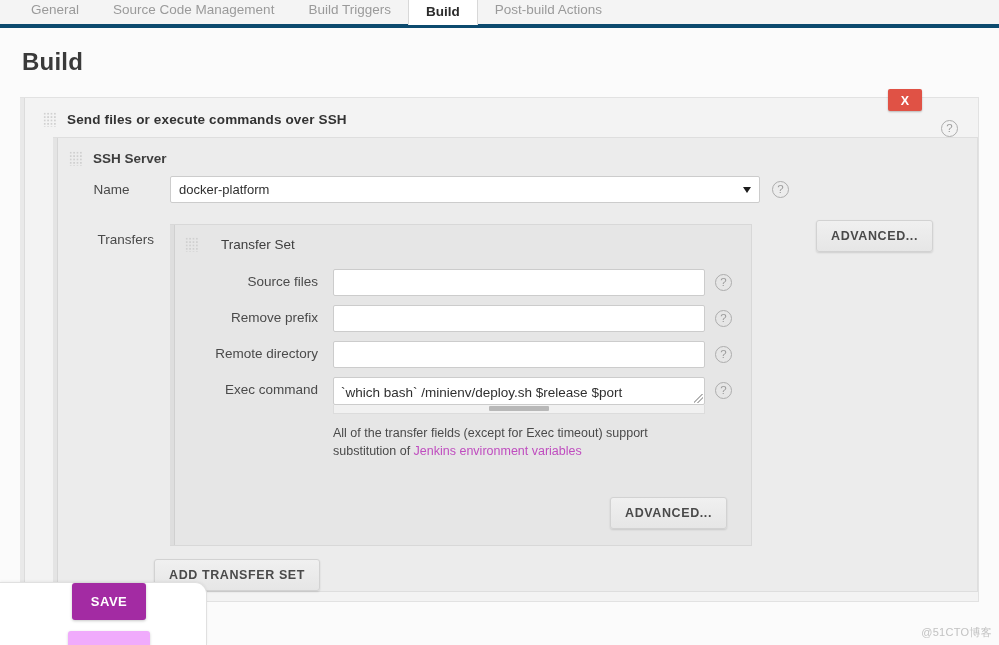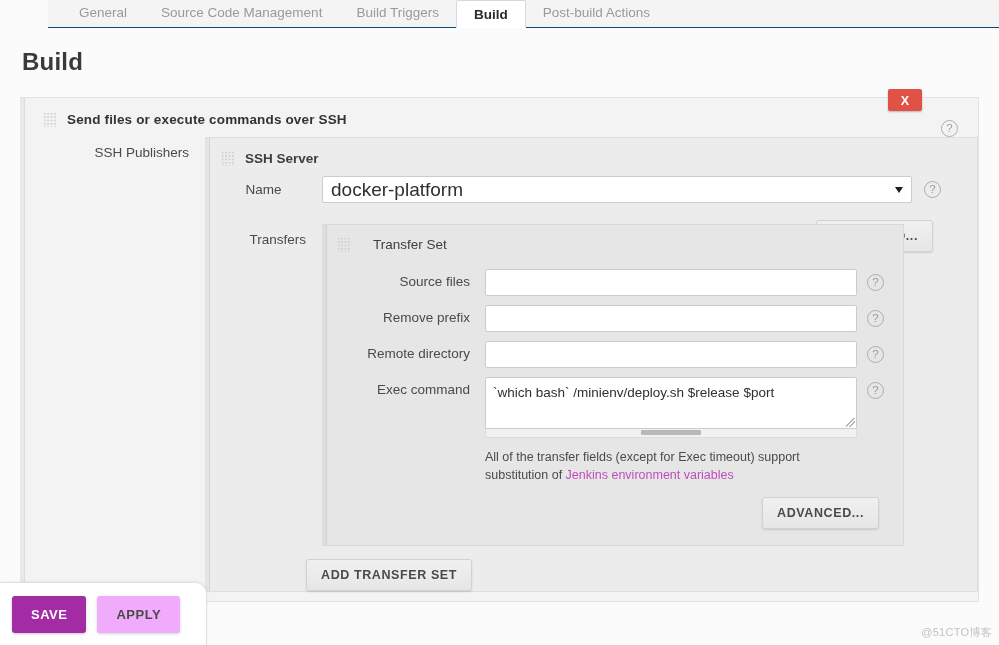--- a/index.html
+++ b/index.html
@@ -12,25 +12,24 @@
     -webkit-font-smoothing: antialiased;
   }
 
   .page { position: relative; width: 999px; height: 645px; background: #fbfbfb; }
 
   
   .tabbar {
     position: relative;
     height: 28px;
     background: #f4f4f4;
-    border-bottom: 1px solid #0c4a6e;
+    border-bottom: 4px solid #0c4a6e;
     display: flex;
     align-items: flex-end;
     padding-left: 14px;
-    margin-left: 48px;
   }
   .tab {
     height: 28px;
     line-height: 28px;
     padding: 0 17px;
     font-size: 13.5px;
     color: #9a9a9a;
     white-space: nowrap;
     position: relative;
     top: 0;
@@ -180,21 +179,21 @@
     width: 590px;
     margin-left: 16px;
     flex: none;
   }
   .select-box {
     width: 100%;
     height: 27px;
     background: #fff;
     border: 1px solid #ccc;
     border-radius: 2px;
-    font-size: 19px;
+    font-size: 13px;
     color: #2f2f2f;
     line-height: 25px;
     padding: 0 26px 0 8px;
     cursor: pointer;
     white-space: nowrap;
     overflow: hidden;
   }
   .caret {
     position: absolute;
     right: 9px; top: 11px;
@@ -264,21 +263,21 @@
     color: #2f2f2f;
     padding: 0 7px;
     font-family: "Liberation Sans", sans-serif;
     flex: none;
   }
   .field-help { margin-left: 10px; margin-top: 5px; }
 
   .ta-wrap { margin-left: 15px; width: 372px; flex: none; position: relative; }
   .textarea {
     width: 100%;
-    height: 52px;
+    height: 28px;
     background: #fff;
     border: 1px solid #ccc;
     border-radius: 2px;
     font-size: 13.5px;
     color: #2f2f2f;
     padding: 7px 21px 0 7px;
     font-family: "Liberation Sans", sans-serif;
     resize: none;
     overflow: hidden;
     white-space: nowrap;
@@ -333,20 +332,21 @@
     background: #ffffff;
     border-top: 1px solid #e0e0e0;
     border-right: 1px solid #e0e0e0;
     border-top-right-radius: 12px;
     display: flex;
     align-items: center;
     padding-left: 12px;
     gap: 11px;
     box-shadow: 0 -1px 3px rgba(0,0,0,0.05);
     z-index: 20;
+    flex-direction: column;
   }
   .btn-save {
     background: #a32ba3;
     border: none;
     border-radius: 3px;
     color: #fff;
     font-size: 13px;
     font-weight: bold;
     letter-spacing: 0.5px;
     font-family: "Liberation Sans", sans-serif;
@@ -401,21 +401,20 @@
       <div class="help help-topright">?</div>
 
       <div class="block-inner">
 
         <div class="block-head">
           <div class="grip"></div>
           <div class="block-title">Send files or execute commands over SSH</div>
         </div>
 
         <div class="publishers">
-          <div class="publishers-label">SSH Publishers</div>
 
           <div class="nested">
             <div class="nested-accent"></div>
 
             <div class="nested-head">
               <div class="grip"></div>
               <div class="nested-title">SSH Server</div>
             </div>
 
             <div class="name-row">

